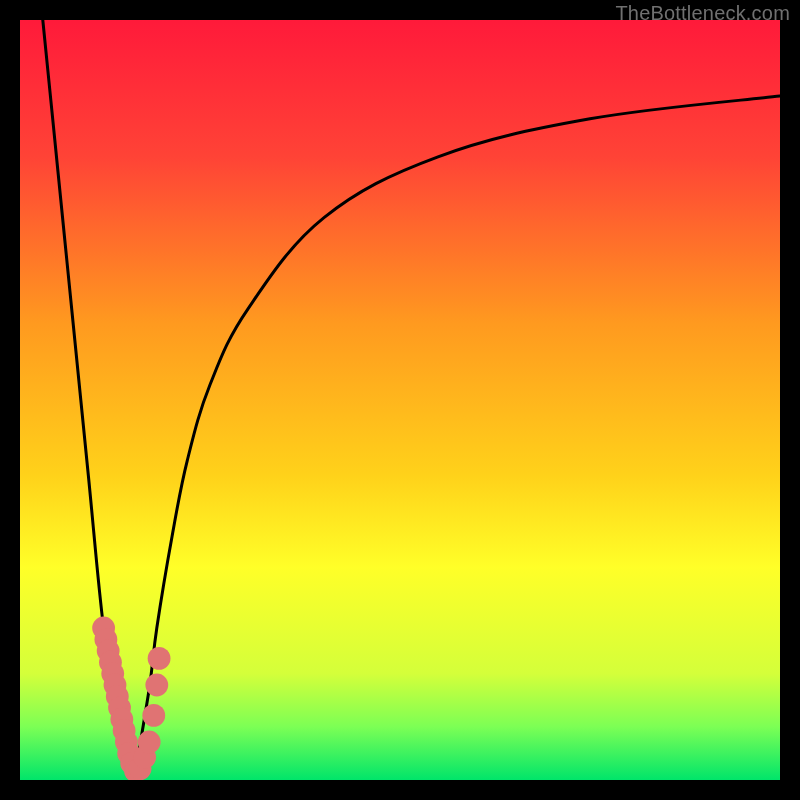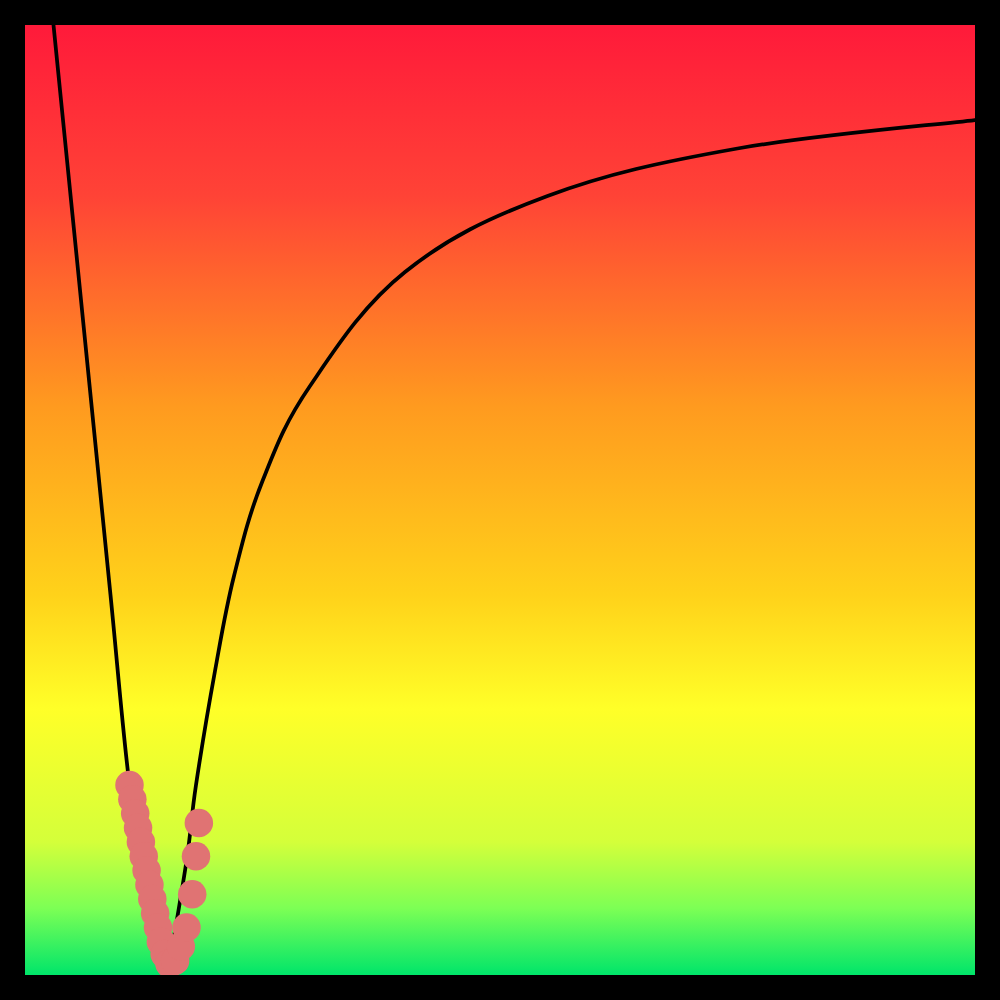--- a/index.html
+++ b/index.html
@@ -74,13 +74,14 @@
           <circle cx="115.52" cy="750.88" r="11.4" fill="#e07373"></circle>
           <circle cx="120.08" cy="748.6" r="11.4" fill="#e07373"></circle>
           <circle cx="124.63999999999999" cy="737.2" r="11.4" fill="#e07373"></circle>
           <circle cx="129.20000000000002" cy="722" r="11.4" fill="#e07373"></circle>
           <circle cx="133.76000000000002" cy="695.4" r="11.4" fill="#e07373"></circle>
           <circle cx="136.79999999999998" cy="665" r="11.4" fill="#e07373"></circle>
           <circle cx="139.07999999999998" cy="638.4" r="11.4" fill="#e07373"></circle>
         </g>
       </svg>
   </div>
+  <div class="watermark">TheBottleneck.com</div>
 </div>
 
 </body></html>

